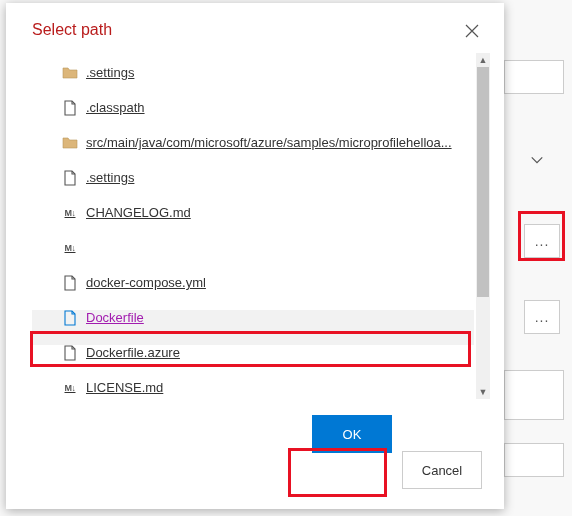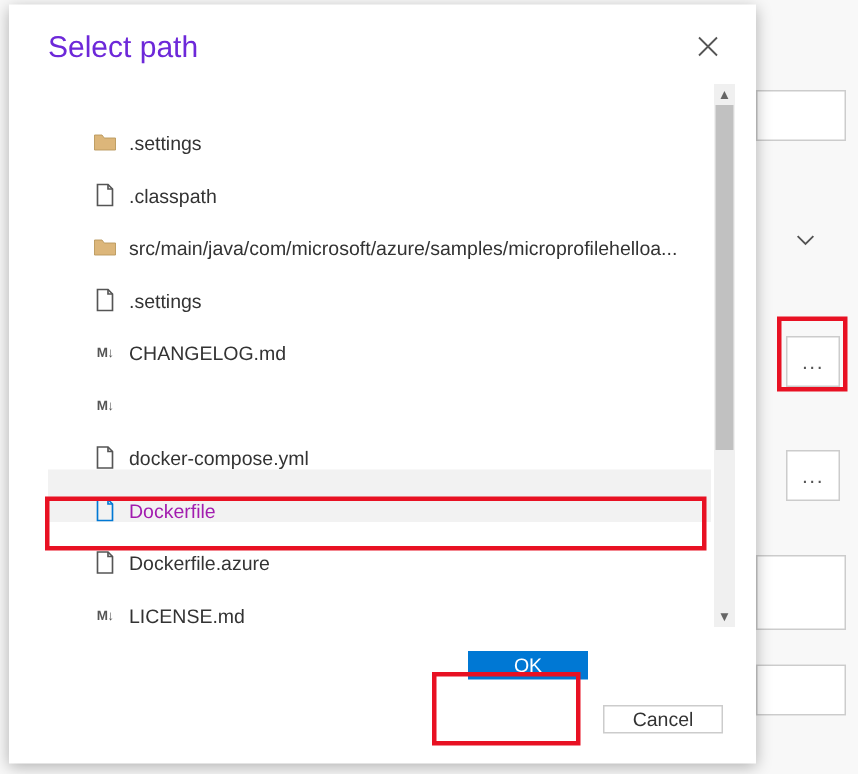--- a/index.html
+++ b/index.html
@@ -59,23 +59,23 @@
     display: flex;
     flex-direction: column;
   }
   .dialog-header {
     display: flex;
     justify-content: space-between;
     align-items: flex-start;
     padding: 18px 22px 4px 26px;
   }
   .dialog-title {
-    font-size: 20px;
+    font-size: 16px;
     font-weight: 300;
-    color: #6d28d9;
+    color: #b91c1c;
   }
   .close-btn {
     width: 20px;
     height: 20px;
     display: flex;
     align-items: center;
     justify-content: center;
     cursor: pointer;
     color: #555;
   }
@@ -88,28 +88,29 @@
   .tree-inner {
     position: absolute;
     left: 0;
     top: 0;
     right: 16px;
     bottom: 0;
     overflow: hidden;
   }
   .tree-row {
     display: flex;
-    align-items: flex-end;
+    align-items: flex-start;
     height: 35px;
     padding-left: 30px;
     font-size: 13px;
     color: #333;
     cursor: pointer;
     white-space: nowrap;
     overflow: hidden;
+    text-decoration: underline;
   }
   .tree-row.first-fragment {
     height: 12px;
     padding-left: 30px;
   }
   .tree-row.selected {
     background: #f2f2f2;
     color: #a21caf;
   }
   .tree-row .icon {
@@ -149,21 +150,21 @@
     font-size: 9px;
   }
   .dialog-footer {
     display: flex;
     justify-content: flex-end;
     gap: 10px;
     padding: 16px 22px 20px 22px;
   }
   .btn {
     min-width: 80px;
-    height: 19px;
+    height: 38px;
     border: 1px solid transparent;
     font-size: 13px;
     cursor: pointer;
     display: flex;
     align-items: center;
     justify-content: center;
   }
   .btn-primary {
     background: #0078d4;
     color: #fff;

